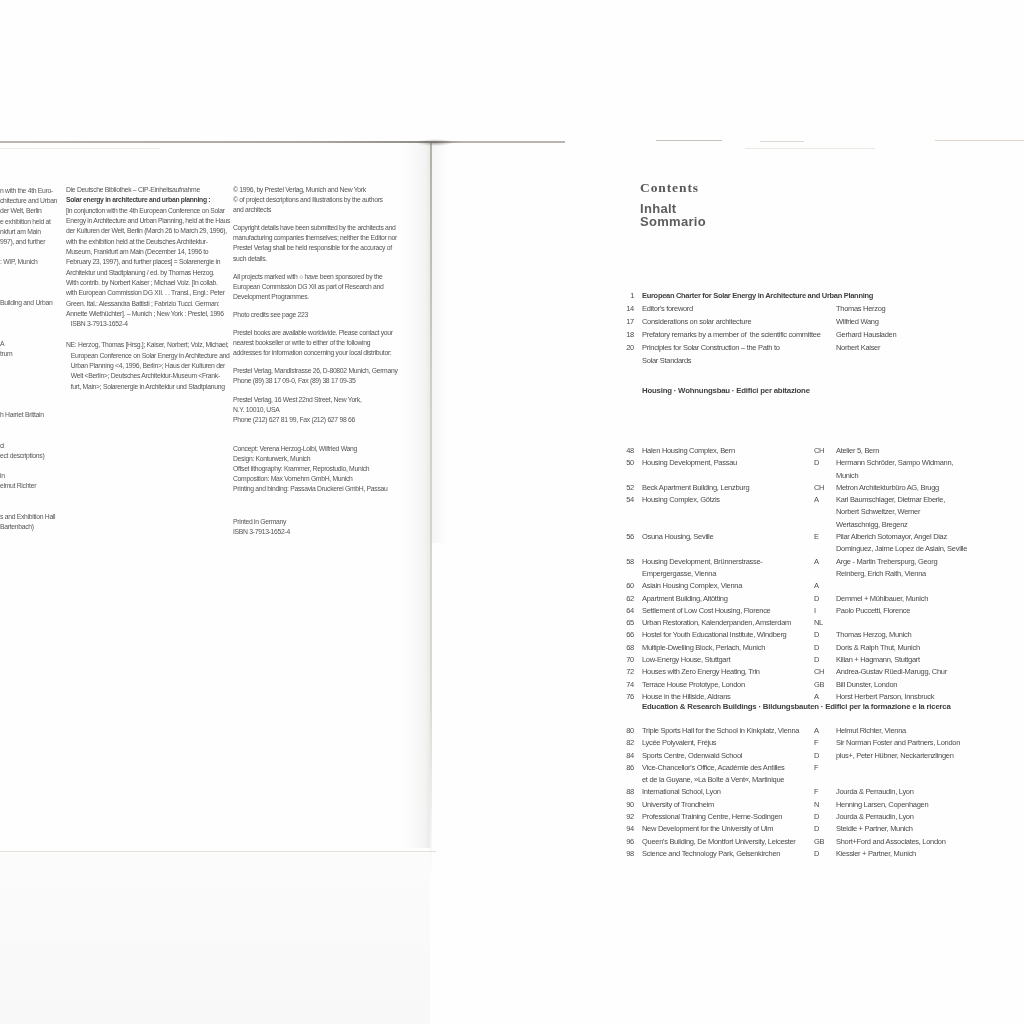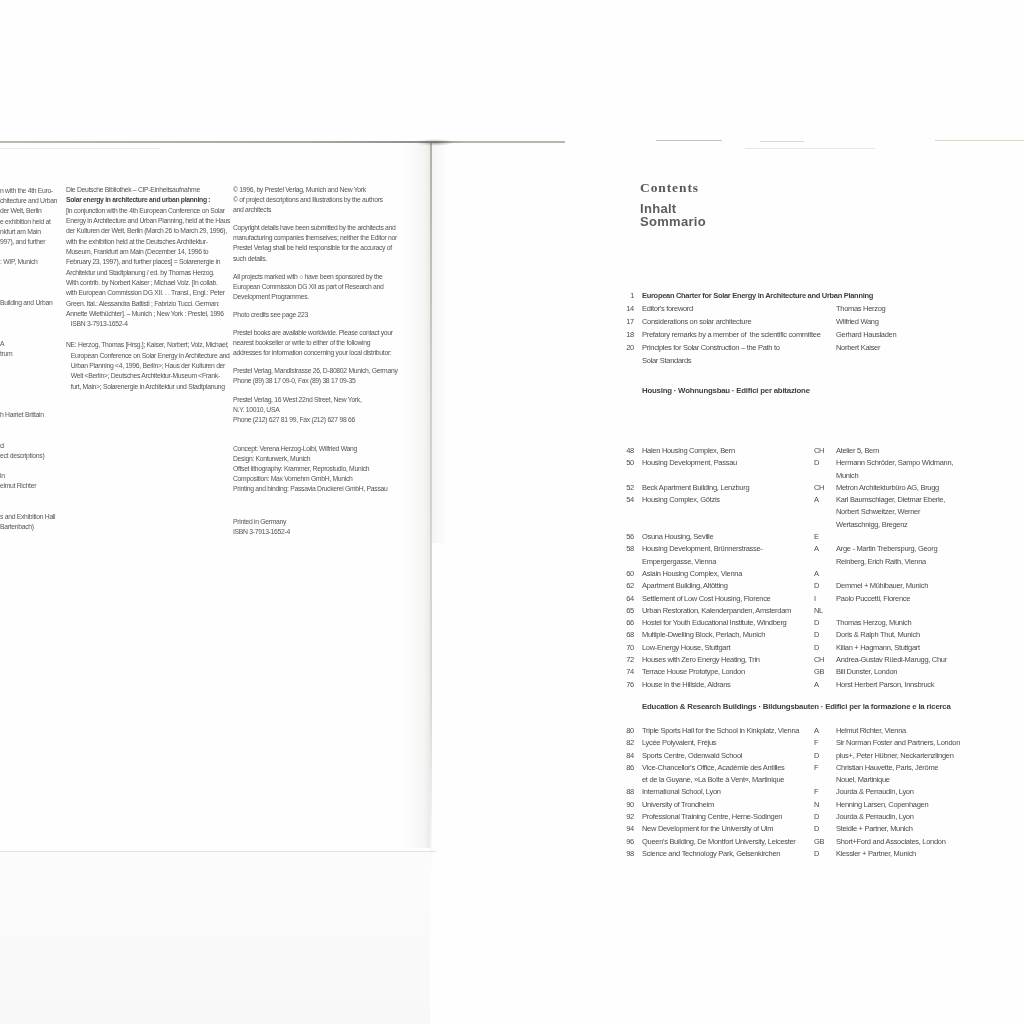--- a/index.html
+++ b/index.html
@@ -257,20 +257,22 @@
           <div class="au">Karl Baumschlager, Dietmar Eberle,
 Norbert Schweitzer, Werner
 Wertaschnigg, Bregenz</div>
         </div>
 
         <div class="crow">
           <div class="pg">56</div>
           <div class="sp"></div>
           <div class="ti">Osuna Housing, Seville</div>
           <div class="cc">E</div>
+          <div class="au">Pilar Alberich Sotomayor, Angel Diaz
+Dominguez, Jaime Lopez de Asiain, Seville</div>
         </div>
 
         <div class="crow">
           <div class="pg">58</div>
           <div class="sp"></div>
           <div class="ti">Housing Development, Brünnerstrasse-
 Empergergasse, Vienna</div>
           <div class="cc">A</div>
           <div class="au">Arge - Martin Treberspurg, Georg
 Reinberg, Erich Raith, Vienna</div>
@@ -381,22 +383,20 @@
           <div class="cc">D</div>
           <div class="au">plus+, Peter Hübner, Neckartenzlingen</div>
         </div>
 
         <div class="crow">
           <div class="pg">86</div>
           <div class="sp"></div>
           <div class="ti">Vice-Chancellor's Office, Académie des Antilles
 et de la Guyane, »La Boîte à Vent«, Martinique</div>
           <div class="cc">F</div>
-          <div class="au">Christian Hauvette, Paris, Jérôme
-Nouel, Martinique</div>
         </div>
 
         <div class="crow">
           <div class="pg">88</div>
           <div class="sp"></div>
           <div class="ti">International School, Lyon</div>
           <div class="cc">F</div>
           <div class="au">Jourda &amp; Perraudin, Lyon</div>
         </div>
 

